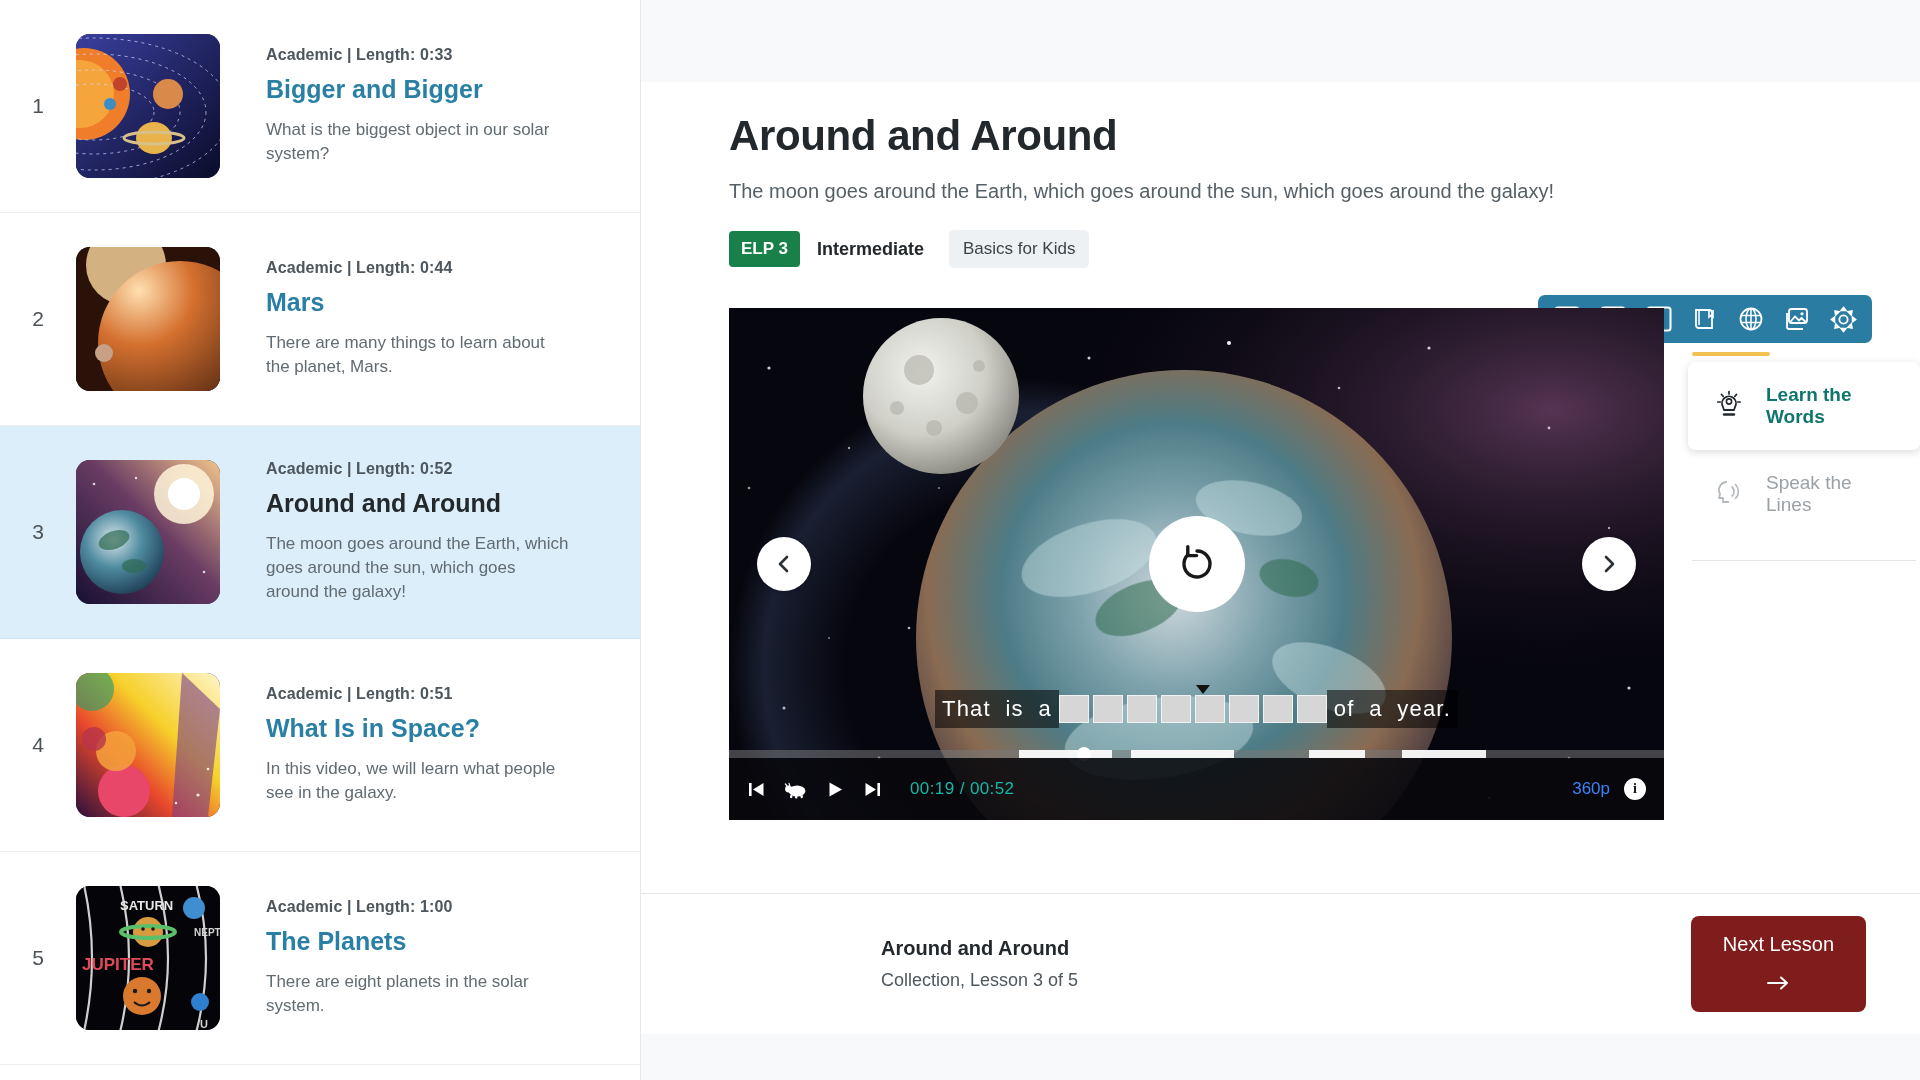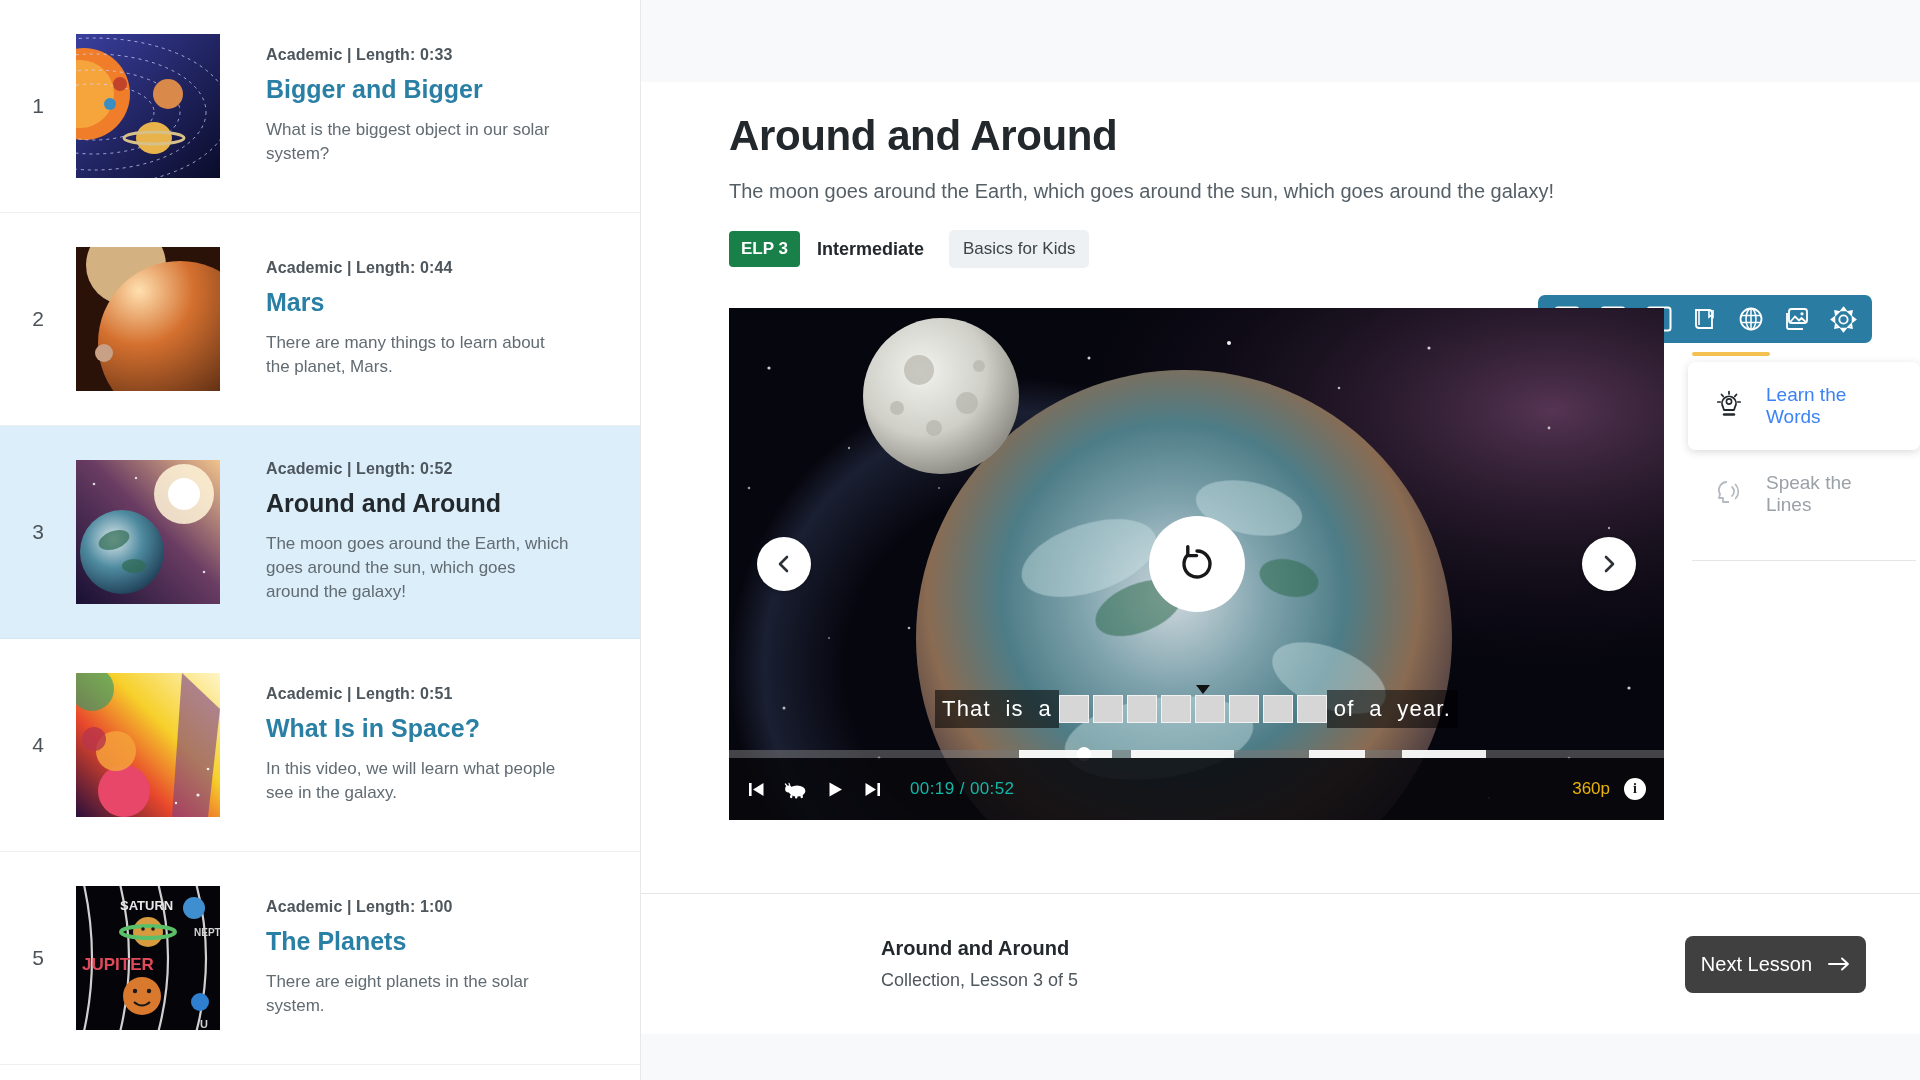--- a/index.html
+++ b/index.html
@@ -29,21 +29,21 @@
   .lesson-row.active { background: #dceefa; border-bottom-color: #cfe6f5; }
   .lesson-num {
     width: 76px; flex: 0 0 76px;
     text-align: center;
     font-size: 21px;
     color: #4c5358;
   }
   .thumb {
     width: 144px; height: 144px;
     flex: 0 0 144px;
-    border-radius: 0;
+    border-radius: 14px;
     overflow: hidden;
     position: relative;
     background: #101020;
   }
   .thumb svg { display: block; width: 144px; height: 144px; }
   .lesson-body { padding-left: 46px; flex: 1 1 auto; max-width: 350px; }
   .lesson-meta {
     font-size: 16px; font-weight: bold; color: #4d565d;
     margin-bottom: 11px; letter-spacing: .1px;
   }
@@ -147,61 +147,62 @@
   .ctrlbar {
     position: absolute; left: 0; right: 0; bottom: 0; height: 62px;
     background: rgba(8,8,12,.88);
     display: flex; align-items: center; padding: 0 18px;
     z-index: 4;
   }
   .ctrl-icons { display: flex; align-items: center; gap: 18px; }
   .ctrl-ic { cursor: pointer; display: flex; align-items: center; }
   .time { color: #14b8a6; font-size: 17px; margin-left: 28px; letter-spacing: .4px; }
   .ctrl-right { margin-left: auto; display: flex; align-items: center; gap: 14px; }
-  .res { color: #eab308; font-size: 17px; }
+  .res { color: #3b82f6; font-size: 17px; }
   .info-dot {
     width: 22px; height: 22px; border-radius: 50%; background: #fff;
     color: #1b1b1b; font-size: 14px; font-weight: bold;
     display: flex; align-items: center; justify-content: center;
     font-family: "Liberation Serif", serif; cursor: pointer;
   }
 
   
   .rail { flex: 1 1 auto; padding-left: 24px; padding-top: 38px; position: relative; }
   .rail-item {
     display: flex; align-items: center; gap: 22px;
     padding: 22px 26px;
     cursor: pointer;
   }
   .rail-item .lbl { font-size: 19px; color: #9aa1a7; }
   .rail-item.active {
     background: #fff; border-radius: 7px;
     box-shadow: 0 2px 9px rgba(0,0,0,.15);
     margin-left: 0;
   }
-  .rail-item.active .lbl { color: #3b82f6; font-weight: normal; }
+  .rail-item.active .lbl { color: #0f766e; font-weight: bold; }
   .rail-accent { width: 78px; height: 4px; background: #f3c152; margin: 6px 0 6px 4px; border-radius: 2px; }
   .rail-sep { height: 1px; background: #e4e7e9; margin: 22px 4px 0 4px; }
 
   
   .footer-line { height: 1px; background: #e4e7e9; margin: 0 0 0 0; }
   .footer {
     height: 140px; display: flex; align-items: center;
     padding: 0 54px 0 0; position: relative;
   }
   .foot-info { margin-left: 240px; }
   .foot-title { font-size: 20px; font-weight: bold; color: #22282c; }
   .foot-sub { font-size: 18px; color: #4f585e; margin-top: 10px; }
   .next-btn {
     margin-left: auto;
-    background: #404040; color: #fff;
-    font-size: 20px; padding: 17px 16px;
+    background: #7f1d1d; color: #fff;
+    font-size: 20px; padding: 17px 32px;
     border-radius: 8px; border: none; cursor: pointer;
     display: flex; align-items: center; gap: 16px;
     font-family: "Liberation Sans", sans-serif;
+    flex-direction: column;
   }
   .bottom-strip { height: 46px; background: #f8f9fa; }
 </style>
 </head>
 <body>
 
 <div class="app">
 
   <aside class="sidebar">
     <div id="lesson-list">

